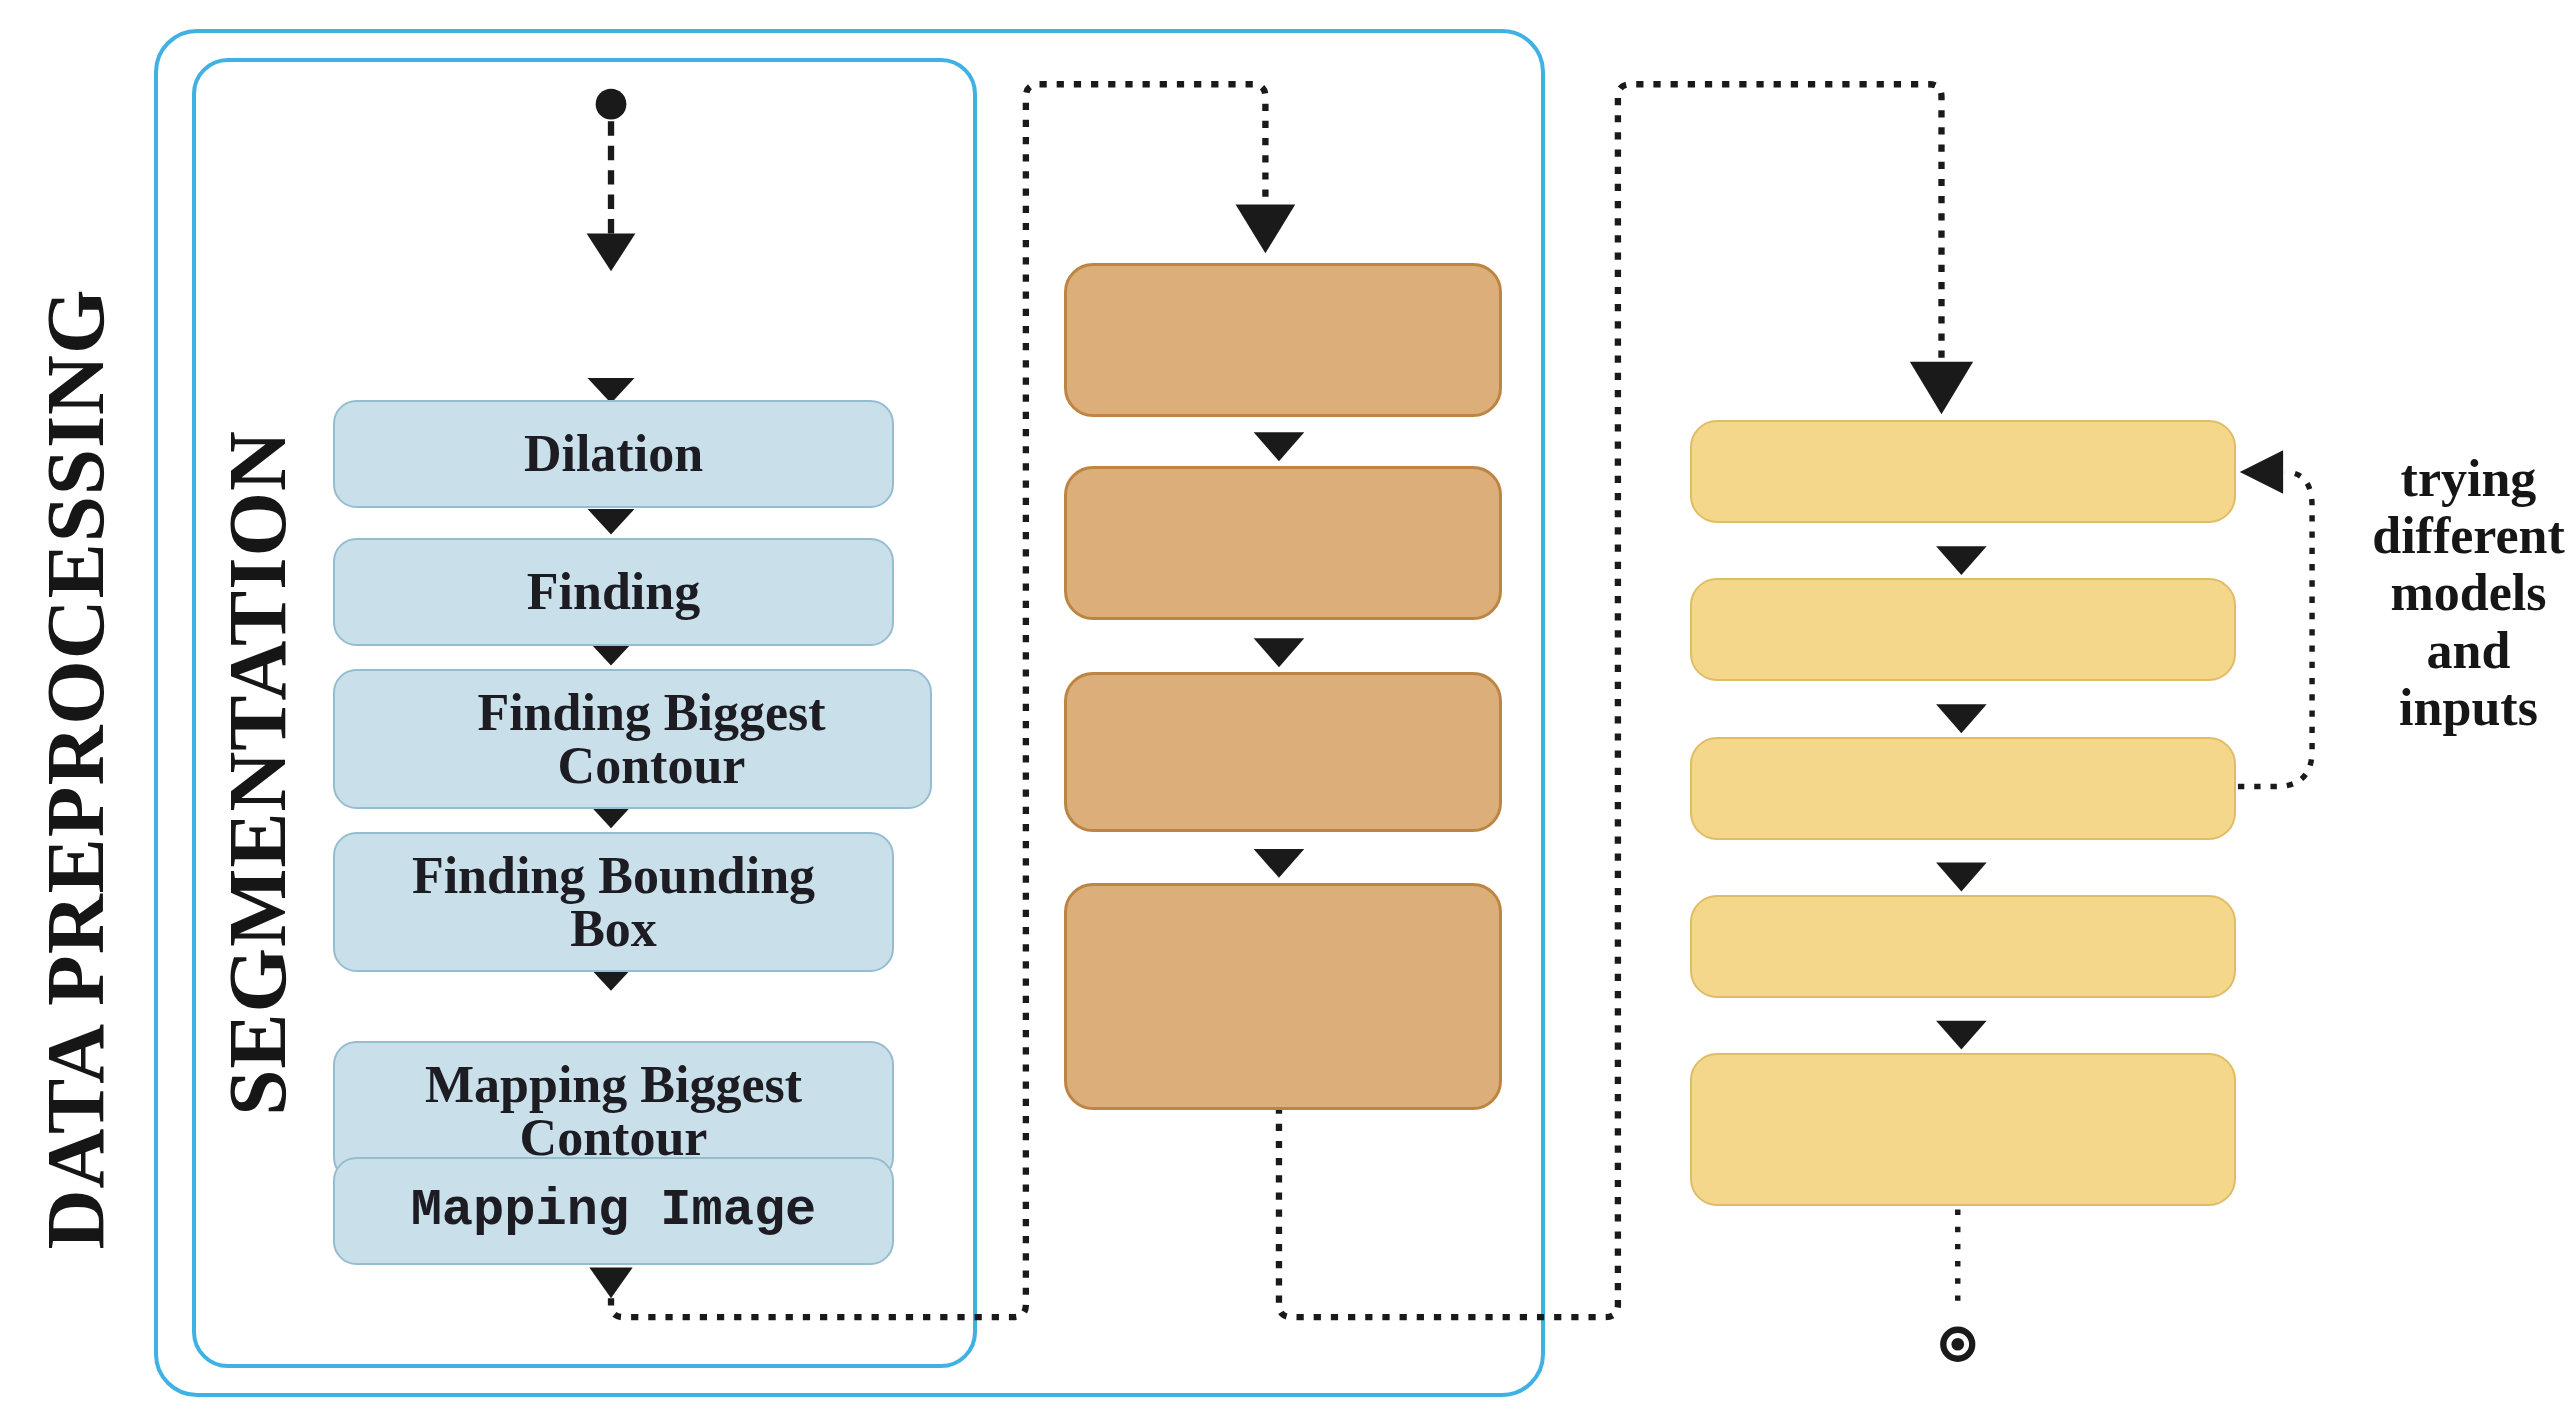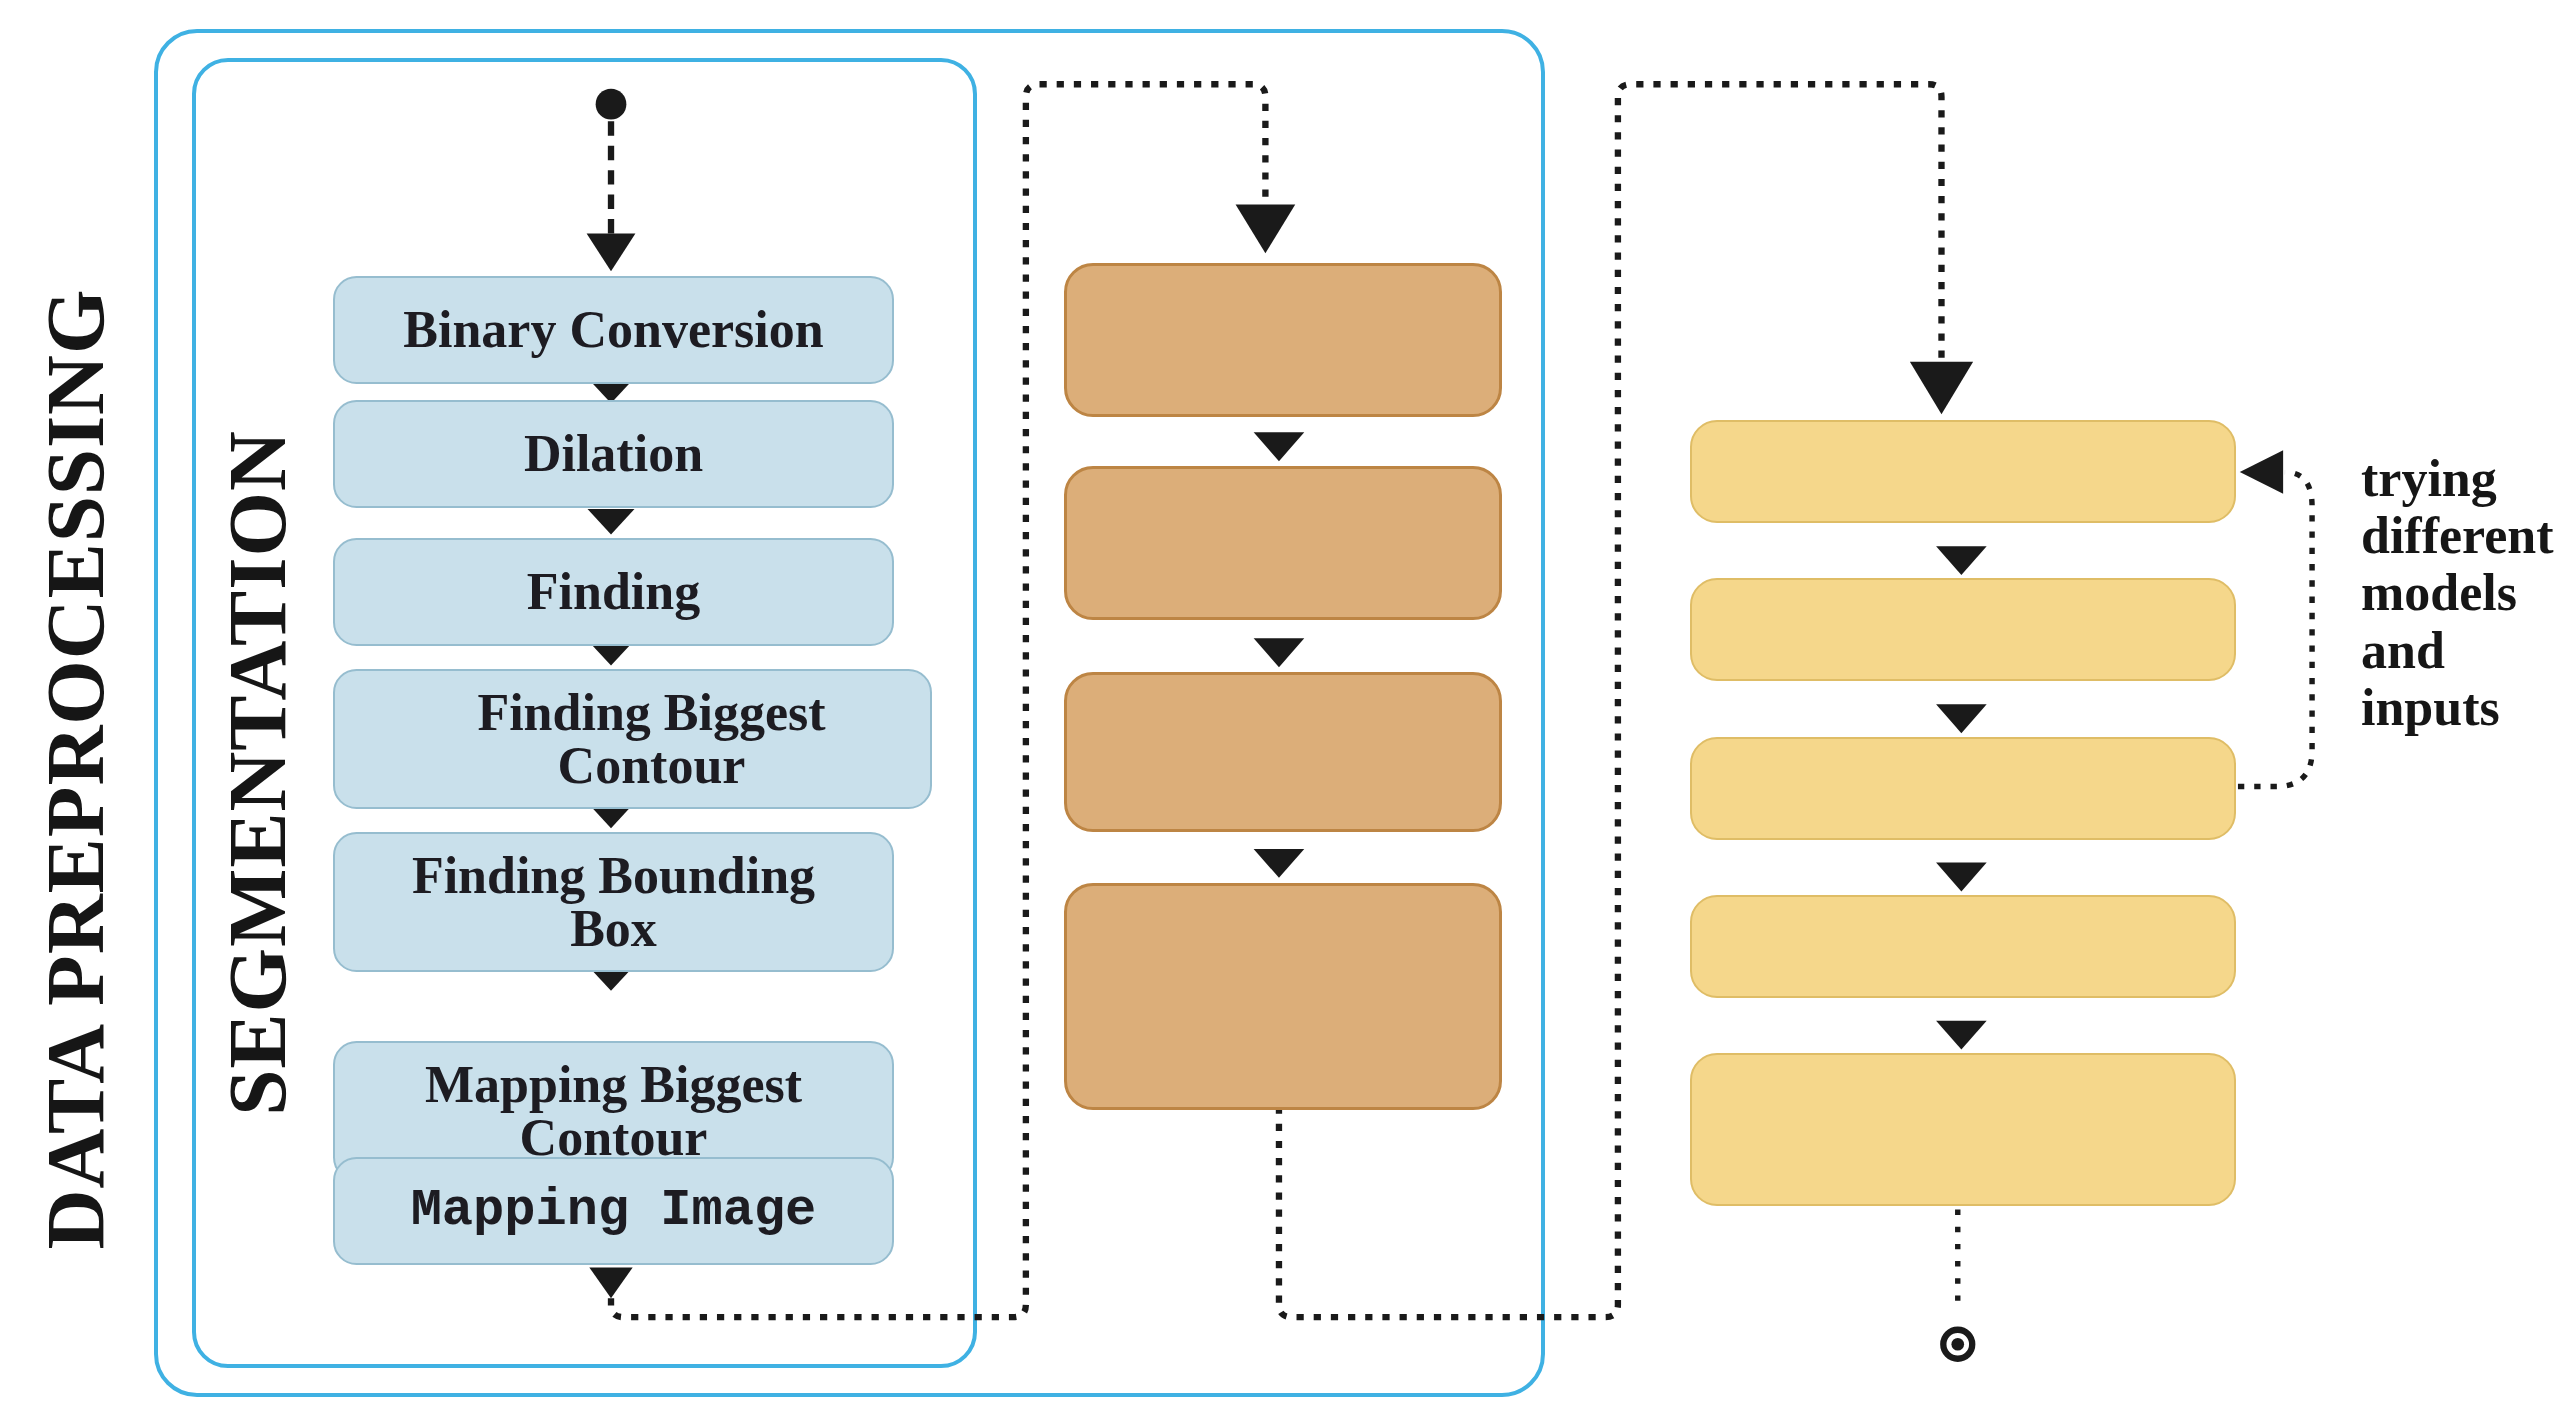--- a/index.html
+++ b/index.html
@@ -26,20 +26,21 @@
     text-align:center;font-weight:bold;color:#1d1c22;
     white-space:pre-line;line-height:1.02;
   }
   .node.blue{left:333px;width:557px;background:#c9e0eb;border:2.7px solid #96bdcf;border-radius:23.5px;font-size:52px;}
   .node.brown{left:1064px;width:432px;background:#dcae79;border:3.6px solid #bd8544;border-radius:29px;font-size:52px;}
   .node.yellow{left:1690px;width:542px;background:#f5d78b;border:2.7px solid #dfbd66;border-radius:27px;font-size:52px;}
   .annotation{
     position:absolute;left:2361px;top:450px;width:215px;
     font-weight:bold;color:#161616;font-size:52px;line-height:1.1;
     white-space:pre-line;
+    text-align:center;
   }
 </style>
 </head>
 <body>
 
 <div class="canvas">
 
   <div class="frame outer"></div>
   <div class="frame inner"></div>
 
@@ -76,21 +77,20 @@
     <polygon points="2142,1129 2198,1129 2170,1161" fill="#1a1a1a"></polygon>
 
     <path d="M2476 870 H2518 Q2558 870 2558 830 V560 Q2558 522 2528 522" stroke="#1a1a1a" stroke-width="6" fill="none" stroke-dasharray="7 11"></path>
     <polygon points="2478,522 2526,498 2526,546" fill="#1a1a1a"></polygon>
 
     <path d="M2166 1338 V1450" stroke="#1a1a1a" stroke-width="6" fill="none" stroke-dasharray="6 13"></path>
     <circle cx="2166" cy="1487" r="16" fill="none" stroke="#1a1a1a" stroke-width="7"></circle>
     <circle cx="2166" cy="1487" r="7" fill="#1a1a1a"></circle>
   </svg>
 
-  <div class="node blue" style="top:276px;height:104px;">Binary Conversion</div>
   <div class="node blue" style="top:400px;height:104px;">Dilation</div>
   <div class="node blue" style="top:538px;height:104px;">Finding</div>
   <div class="node blue" style="top:669px;height:136px;padding-left:38px;">Finding Biggest
 Contour</div>
   <div class="node blue" style="top:832px;height:136px;">Finding Bounding
 Box</div>
   <div class="node blue" style="top:1013px;height:136px;margin-top:28px;">Mapping Biggest
 Contour</div>
   <div class="node blue" style="top:1157px;height:104px;font-family:Liberation Mono, monospace;">Mapping Image</div>
 

